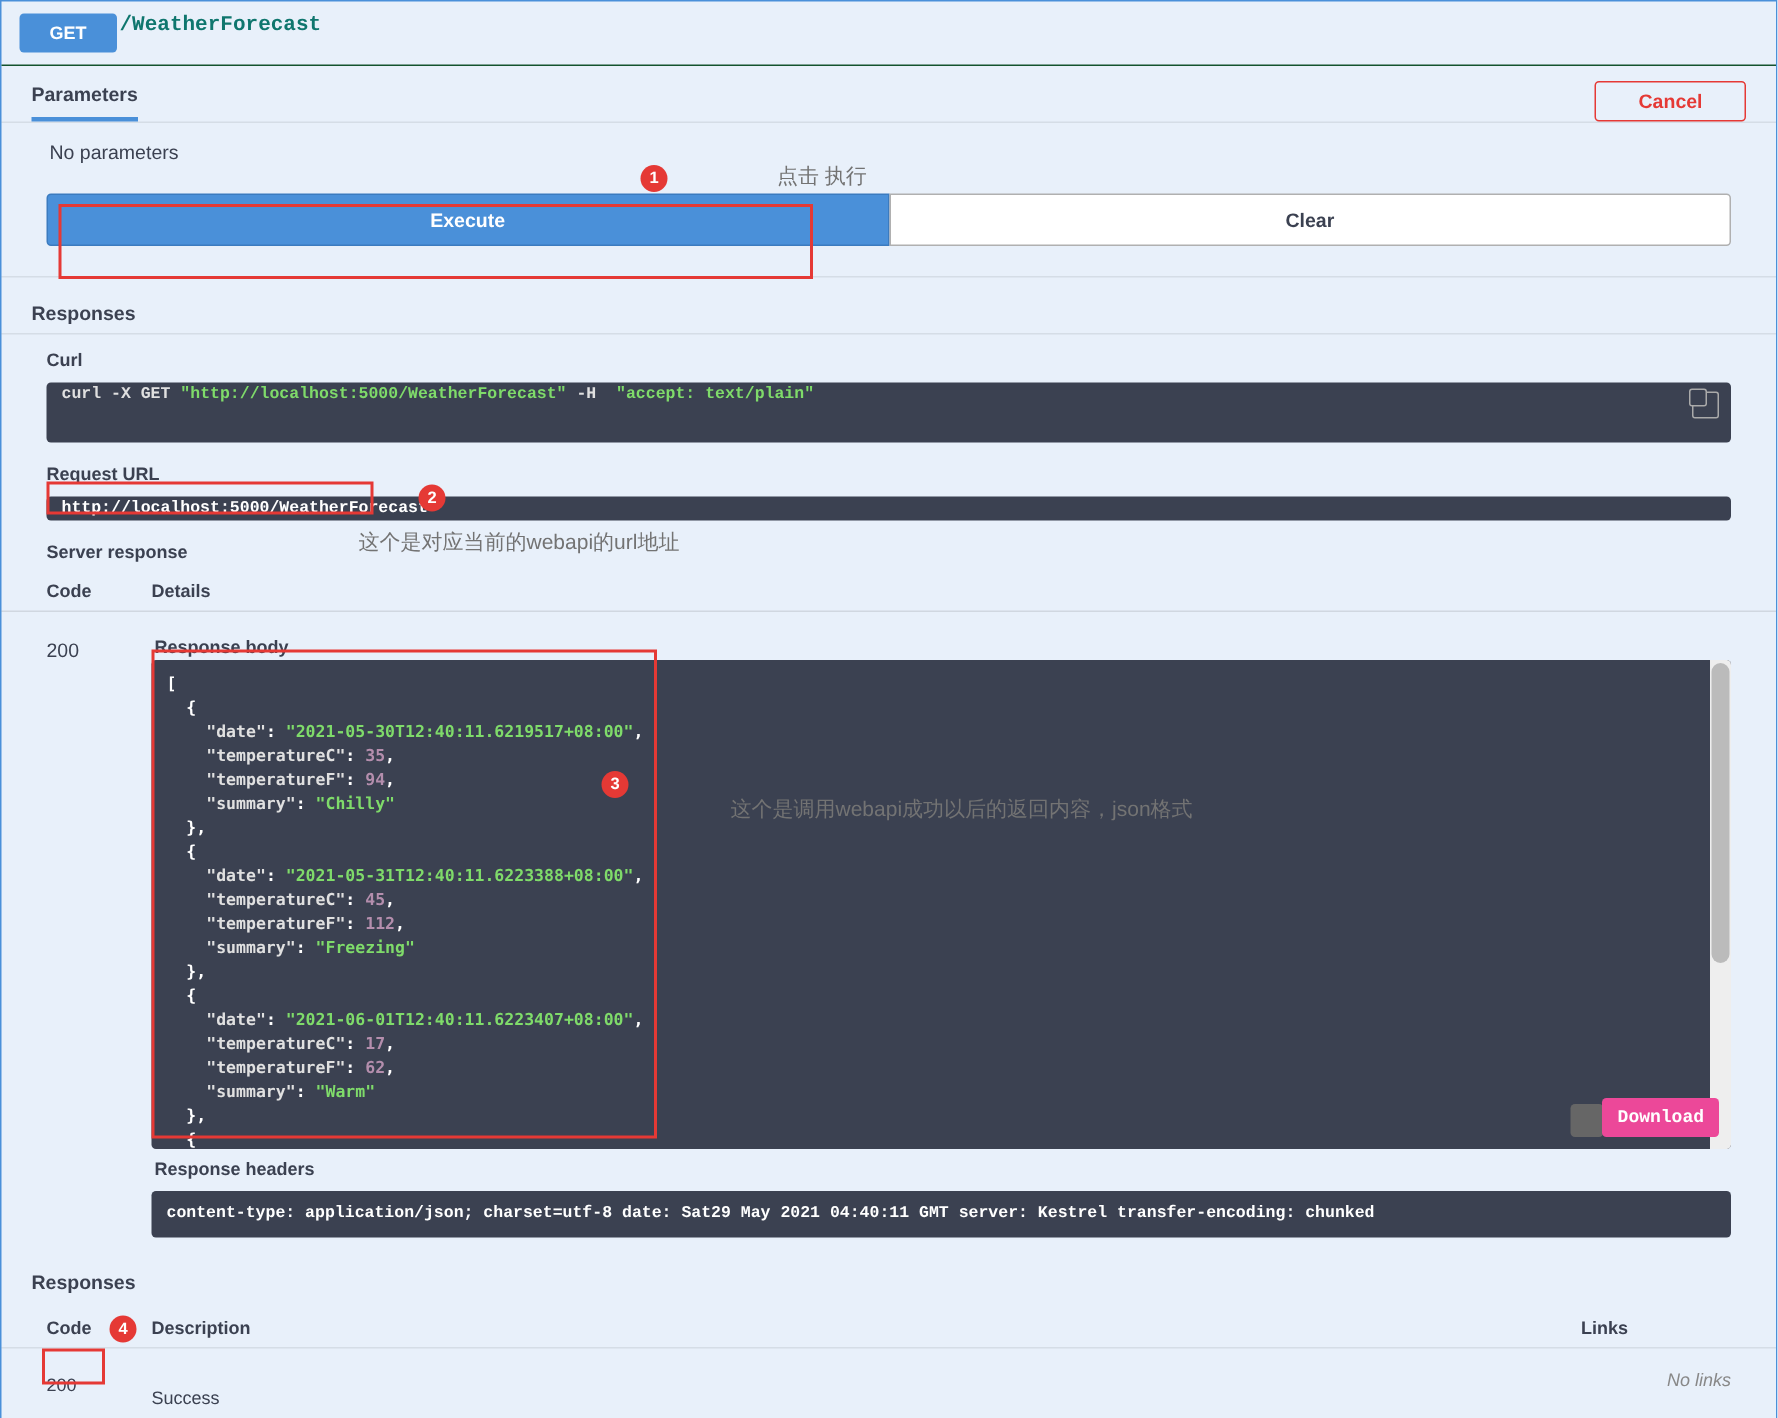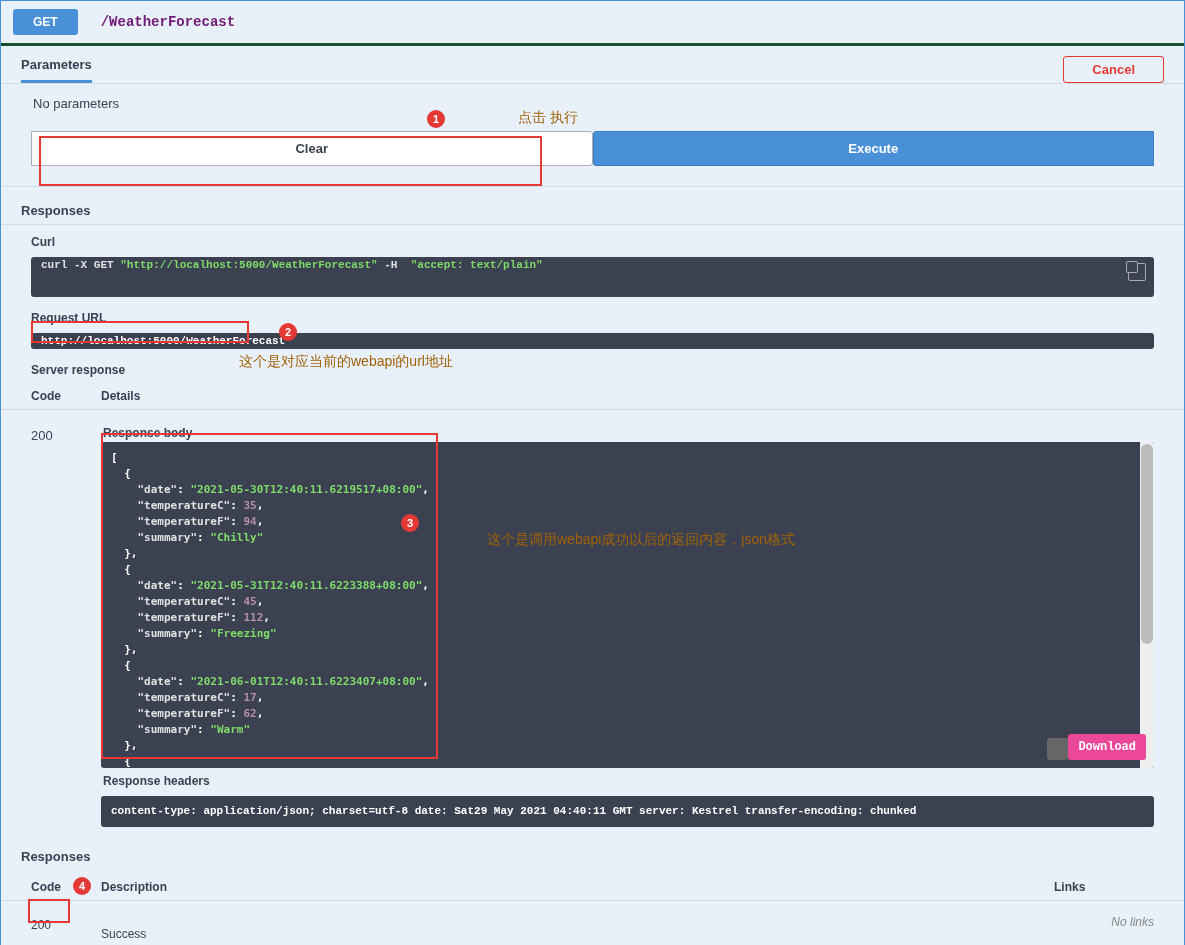--- a/index.html
+++ b/index.html
@@ -1,19 +1,19 @@
 <!DOCTYPE html>
 <html><head>
 <meta charset="utf-8">
 <style>
   html,body{margin:0;padding:0;background:#fff;font-family:Arial,Helvetica,sans-serif;font-size:13px;color:#3b4151}
   .root{width:1185px;border:1px solid #4a90d9;background:#e8f0fa;position:relative;box-sizing:border-box;padding-bottom:10px}
-  .opblock-summary{display:flex;align-items:center;padding:8px 12px;border-bottom:3px solid #14532d}
+  .opblock-summary{display:flex;padding:8px 12px;border-bottom:1px solid #14532d}
   .method-badge{background:#4a90d9;color:#fff;font-weight:bold;font-size:12px;padding:6px 20px;border-radius:3px;}
-  .path{font-family:"Courier New",monospace;font-weight:bold;color:#701a75;margin-left:23px;font-size:14px}
+  .path{font-family:"Courier New",monospace;font-weight:bold;color:#0f766e;margin-left:2px;font-size:14px}
   .section-tab-row{display:flex;align-items:center;justify-content:space-between;padding:10px 20px 0 20px;}
   .tab{font-weight:bold;color:#3b4151;font-size:13px;padding:0 0 8px 0;}
   .tab.active{border-bottom:3px solid #4a90d9}
   .cancel-btn{border:1.5px solid #e53935;color:#e53935;background:transparent;border-radius:3px;padding:5px 28px;font-weight:bold;font-size:13px;cursor:pointer}
   .divider{height:1px;background:rgba(0,0,0,0.08);margin:0}
   .no-params{padding:12px 32px;color:#3b4151}
   .btn-row{display:flex;padding:8px 30px 10px 30px;gap:0}
   .btn{flex:1;text-align:center;padding:9px 0;font-weight:bold;font-size:13px;cursor:pointer}
   .btn-execute{background:#4a90d9;color:#fff;border:1px solid #3b7bbf;border-radius:3px 0 0 3px}
   .btn-clear{background:#fff;color:#3b4151;border:1px solid #b0b0b0;border-radius:0 3px 3px 0}
@@ -44,43 +44,43 @@
   .docresp-head{display:flex;padding:10px 30px 6px 30px;border-bottom:1px solid rgba(0,0,0,0.08);font-weight:bold;font-size:12px}
   .links-col{width:100px;text-align:left}
   .docresp-row{display:flex;padding:14px 30px 4px 30px;font-size:12px}
   .docresp-row .c200{width:70px;padding-top:3px}
   .docresp-row .desc{flex:1;padding-top:12px}
   .docresp-row .nolinks{width:100px;text-align:right;font-style:italic;color:#888}
 
   
   .anno{position:absolute;border:2px solid #e53935;box-sizing:border-box;pointer-events:none}
   .bubble{position:absolute;width:18px;height:18px;border-radius:50%;background:#e53935;color:#fff;font-size:11px;display:flex;align-items:center;justify-content:center;font-weight:bold}
-  .anno-text{position:absolute;color:#a16207;font-size:14px;white-space:nowrap}
+  .anno-text{position:absolute;color:#737373;font-size:14px;white-space:nowrap}
 </style>
 </head>
 <body>
 
 <div class="root">
 
   <div class="opblock-summary">
     <span class="method-badge">GET</span>
     <span class="path">/WeatherForecast</span>
   </div>
 
   <div class="section-tab-row">
     <span class="tab active">Parameters</span>
     <button class="cancel-btn">Cancel</button>
   </div>
   <div class="divider"></div>
 
   <div class="no-params">No parameters</div>
 
   <div class="btn-row">
+    <div class="btn btn-execute">Execute</div>
     <div class="btn btn-clear">Clear</div>
-    <div class="btn btn-execute">Execute</div>
   </div>
 
   <div class="divider" style="margin-top:10px"></div>
 
   <div class="section-title">Responses</div>
   <div class="divider"></div>
 
   <div class="sub-label">Curl</div>
   <div class="code-block"><span class="hl">curl -X GET </span><span class="str">"http://localhost:5000/WeatherForecast"</span><span class="hl"> -H  </span><span class="str">"accept: text/plain"</span>
     <span class="copy-icon"></span>

